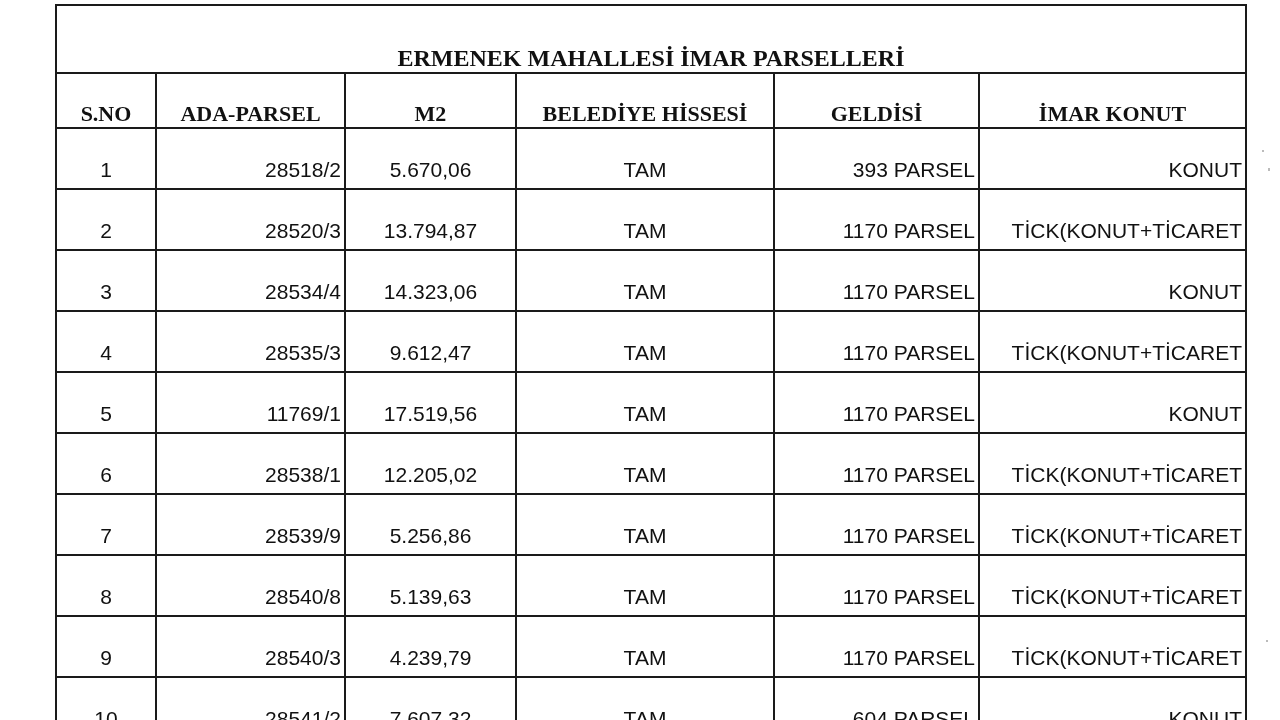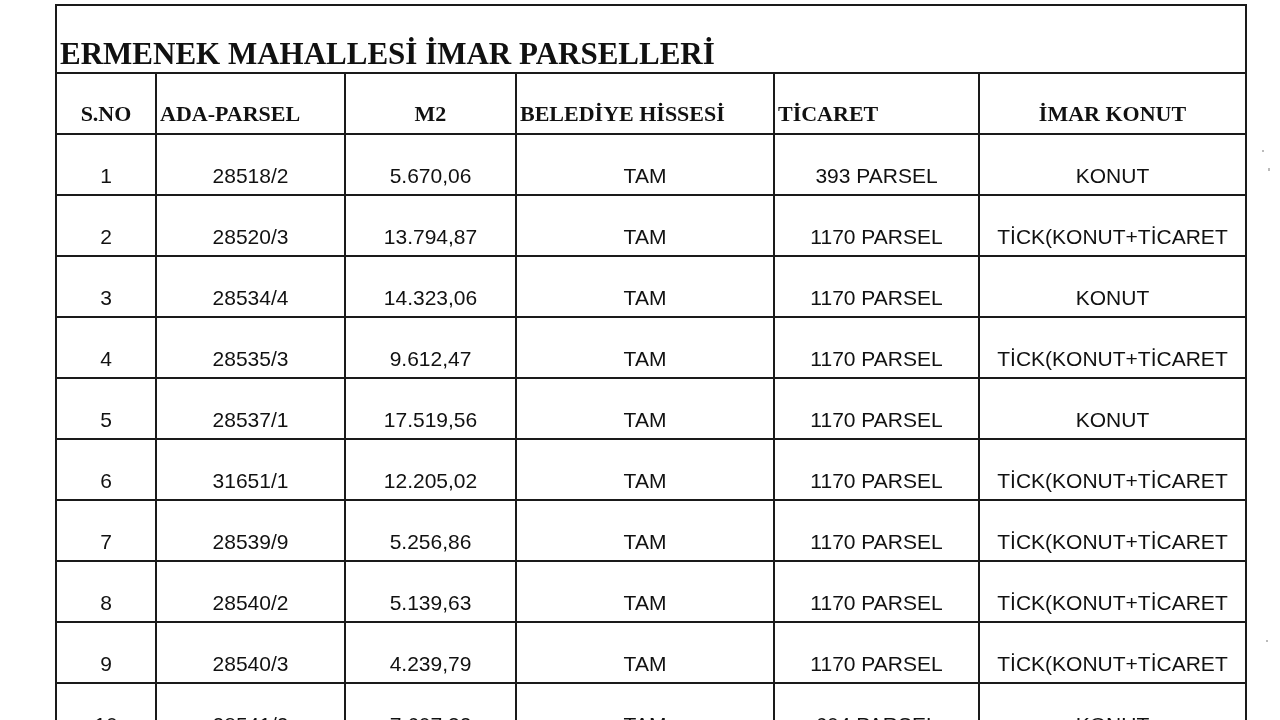--- a/index.html
+++ b/index.html
@@ -6,35 +6,35 @@
   body { width:1280px; height:720px; position:relative; overflow:hidden; }
   .doc-table {
     position:absolute; left:55px; top:4px;
     border-collapse:collapse; table-layout:fixed;
     color:#111;
   }
   .doc-table td, .doc-table th {
     border:2.5px solid #1a1a1a; padding:0 3px; overflow:hidden; white-space:nowrap;
   }
   .title-cell {
-    height:66px; text-align:left; vertical-align:bottom; padding-bottom:4px;
-    font-family:"Liberation Serif", serif; font-weight:bold; font-size:31px;
+    height:66px; text-align:center; vertical-align:bottom; padding-bottom:4px;
+    font-family:"Liberation Serif", serif; font-weight:bold; font-size:24px;
   }
   .hdr th {
     height:53px; font-family:"Liberation Serif", serif; font-weight:bold;
-    font-size:22px; vertical-align:bottom; padding-bottom:6px;
+    font-size:22px; vertical-align:bottom; 
   }
   .hdr th.c { text-align:center; }
-  .hdr th.l { text-align:left; }
+  .hdr th.l { text-align:center; }
   .row td {
     height:53px; font-family:"Liberation Sans", sans-serif; font-size:21px;
     vertical-align:bottom; padding-bottom:6px;
   }
   .row td.c { text-align:center; }
-  .row td.l { text-align:center; }
+  .row td.l { text-align:right; }
   .speck { position:absolute; background:#bbb; }
 </style>
 </head>
 <body>
 
 <table class="doc-table">
   <colgroup>
     <col style="width:100px">
       <col style="width:189px">
       <col style="width:171px">
@@ -44,21 +44,21 @@
   </colgroup>
   <tbody>
       <tr>
     <td colspan="6" class="title-cell">ERMENEK MAHALLESİ İMAR PARSELLERİ</td>
   </tr>
   <tr class="hdr">
     <th class="c">S.NO</th>
     <th class="l">ADA-PARSEL</th>
     <th class="c">M2</th>
     <th class="l">BELEDİYE HİSSESİ</th>
-    <th class="l">TİCARET</th>
+    <th class="l">GELDİSİ</th>
     <th class="c">İMAR KONUT</th>
   </tr>
   </tbody>
     <tbody id="rows">
       <tr class="row">
         <td class="c">1</td>
         <td class="l">28518/2</td>
         <td class="c">5.670,06</td>
         <td class="c">TAM</td>
         <td class="l">393  PARSEL</td>
@@ -83,45 +83,45 @@
       <tr class="row">
         <td class="c">4</td>
         <td class="l">28535/3</td>
         <td class="c">9.612,47</td>
         <td class="c">TAM</td>
         <td class="l">1170 PARSEL</td>
         <td class="l">TİCK(KONUT+TİCARET</td>
       </tr>
       <tr class="row">
         <td class="c">5</td>
-        <td class="l">28537/1</td>
+        <td class="l">11769/1</td>
         <td class="c">17.519,56</td>
         <td class="c">TAM</td>
         <td class="l">1170 PARSEL</td>
         <td class="l">KONUT</td>
       </tr>
       <tr class="row">
         <td class="c">6</td>
-        <td class="l">31651/1</td>
+        <td class="l">28538/1</td>
         <td class="c">12.205,02</td>
         <td class="c">TAM</td>
         <td class="l">1170 PARSEL</td>
         <td class="l">TİCK(KONUT+TİCARET</td>
       </tr>
       <tr class="row">
         <td class="c">7</td>
         <td class="l">28539/9</td>
         <td class="c">5.256,86</td>
         <td class="c">TAM</td>
         <td class="l">1170 PARSEL</td>
         <td class="l">TİCK(KONUT+TİCARET</td>
       </tr>
       <tr class="row">
         <td class="c">8</td>
-        <td class="l">28540/2</td>
+        <td class="l">28540/8</td>
         <td class="c">5.139,63</td>
         <td class="c">TAM</td>
         <td class="l">1170 PARSEL</td>
         <td class="l">TİCK(KONUT+TİCARET</td>
       </tr>
       <tr class="row">
         <td class="c">9</td>
         <td class="l">28540/3</td>
         <td class="c">4.239,79</td>
         <td class="c">TAM</td>

